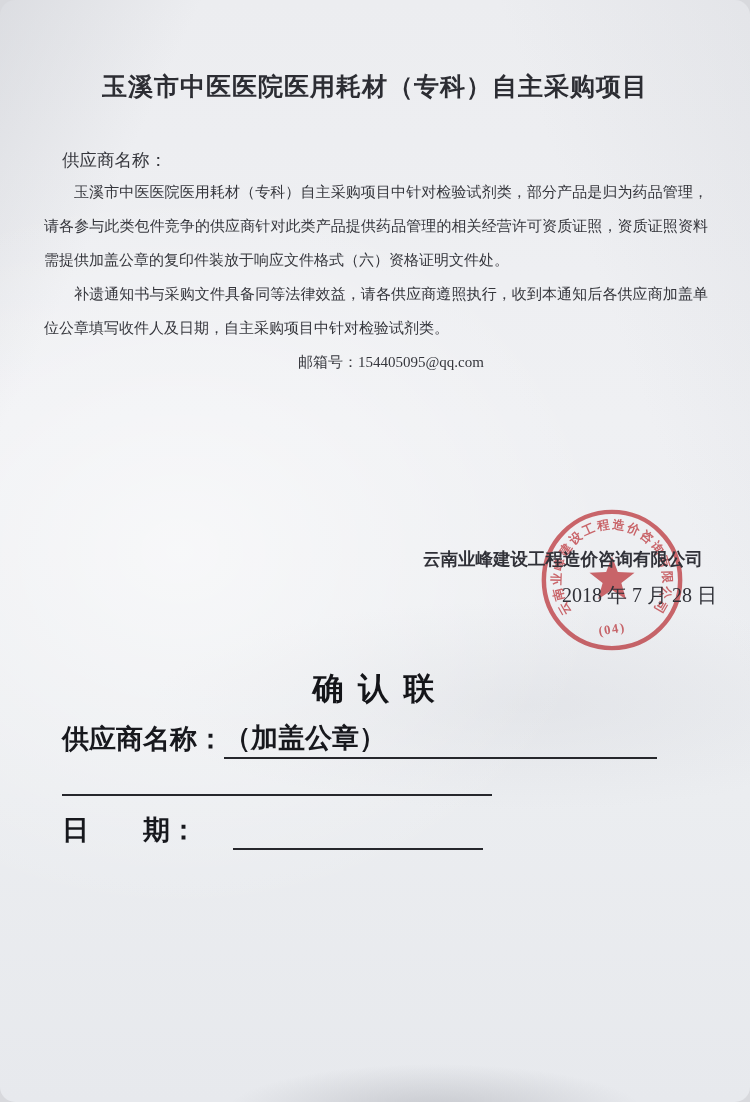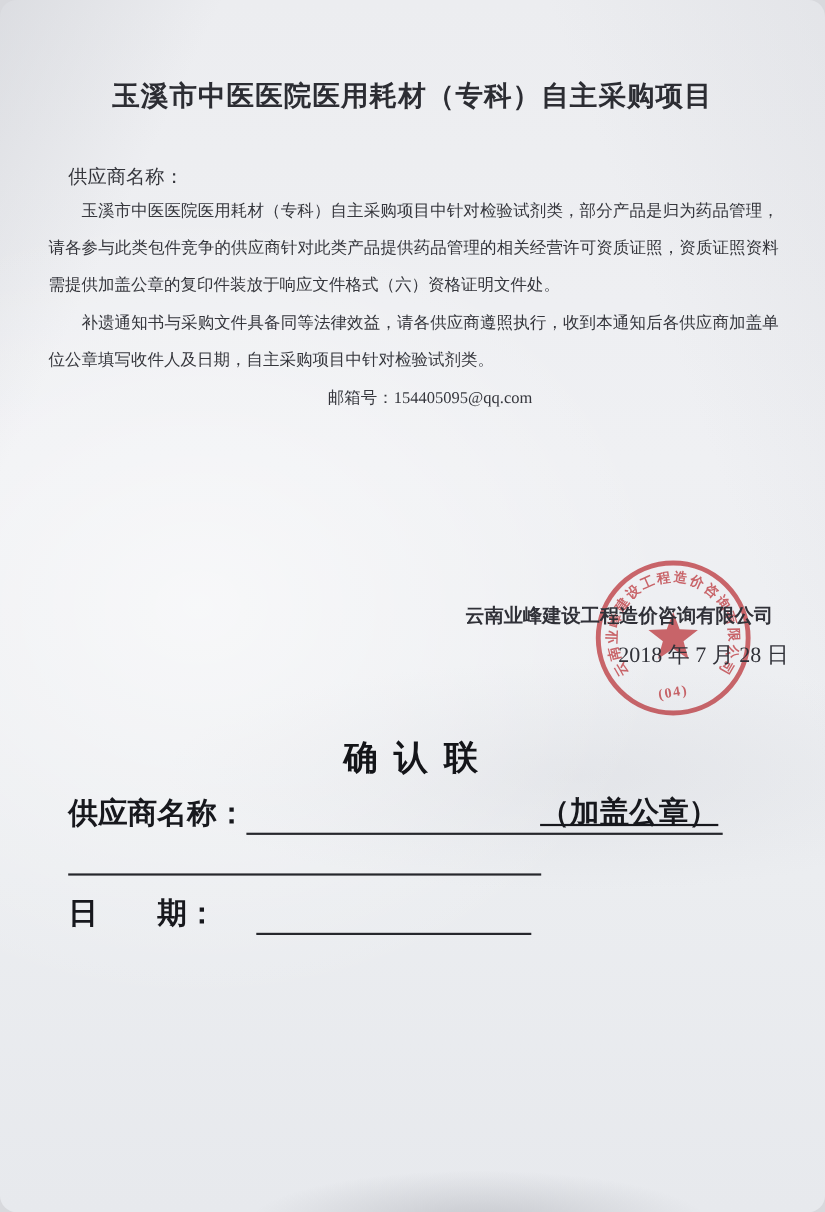--- a/index.html
+++ b/index.html
@@ -110,22 +110,20 @@
     flex: 0 0 auto;
     white-space: pre;
     padding-bottom: 2px;
   }
   .form-row .fline {
     flex: 1 1 auto;
     border-bottom: 2px solid #26272c;
     min-height: 28px;
     display: flex;
     align-items: flex-end;
-    justify-content: flex-end;
-    text-decoration: underline;
   }
   .form-row .seal-note {
     padding: 0 4px 1px 0;
     white-space: nowrap;
   }
 </style>
 </head>
 <body>
 
 <div class="page">

